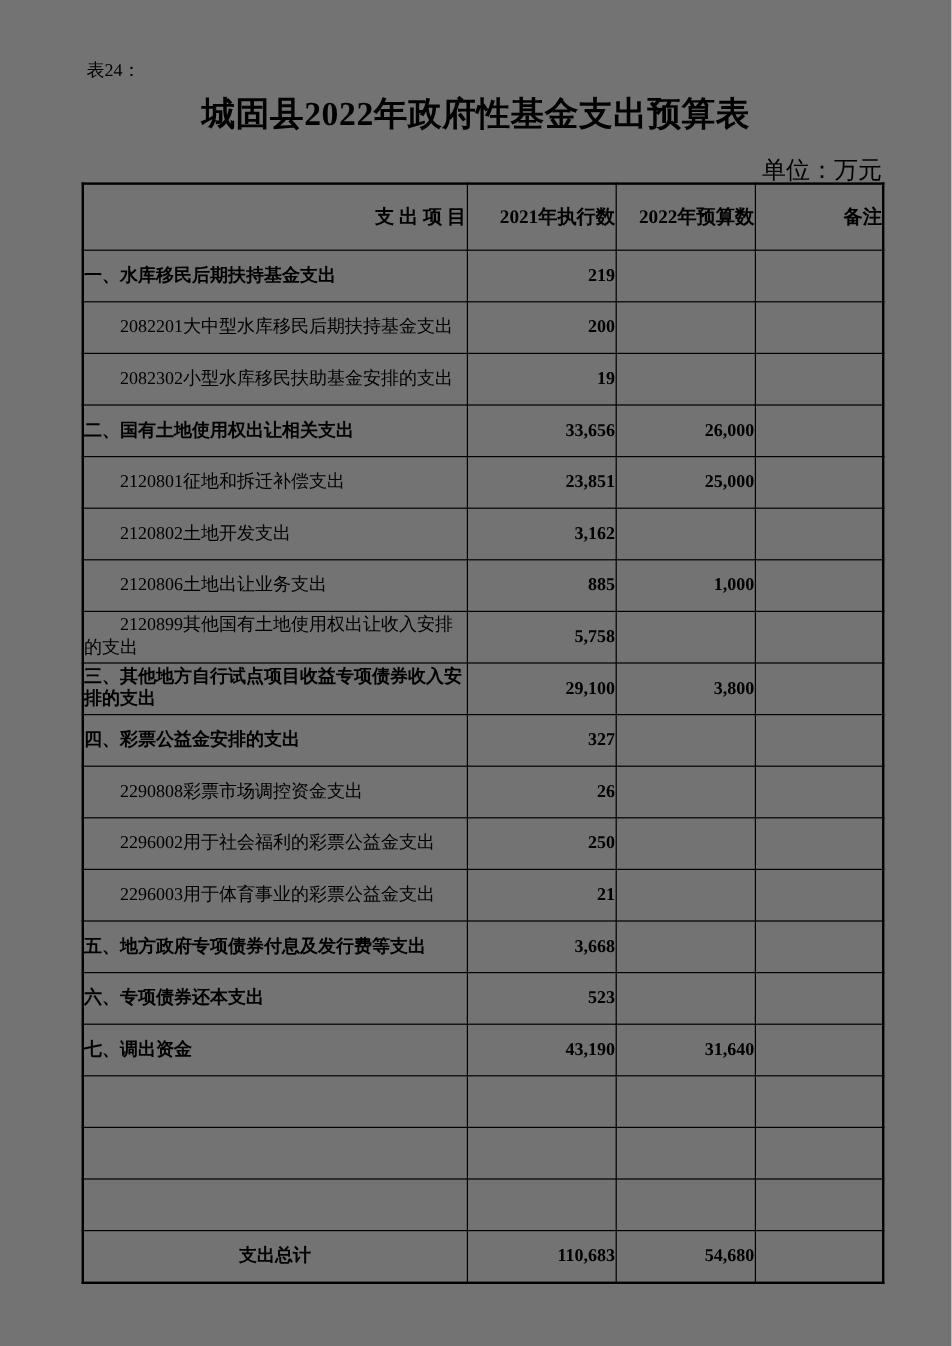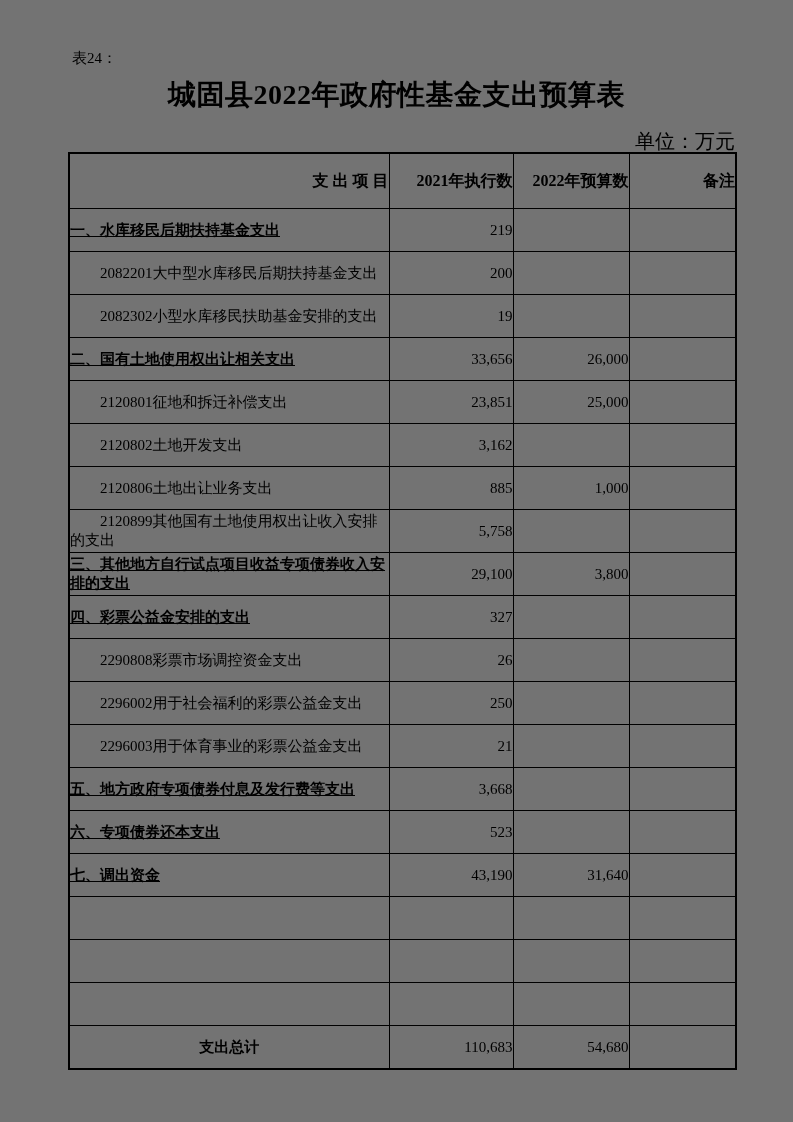--- a/index.html
+++ b/index.html
@@ -66,25 +66,25 @@
   table.budget td {
     height: 42px;
     vertical-align: middle;
     font-size: 15px;
     line-height: 1.25;
   }
   td.item {
     text-align: left;
     padding: 0 3px;
   }
-  td.item.section { font-weight: bold; text-decoration: underline; }
+  td.item.section { font-weight: bold; }
   td.item.detail  { font-weight: normal; text-indent: 30px; }
   td.item.total   { font-weight: bold; text-align: center; }
   td.num {
-    font-weight: normal;
+    font-weight: bold;
     text-align: right;
     padding-right: 8px;
     font-family: "Liberation Serif", "DejaVu Serif", serif;
   }
   td.note { }
 </style>
 </head>
 <body>
 
 <div class="page">

